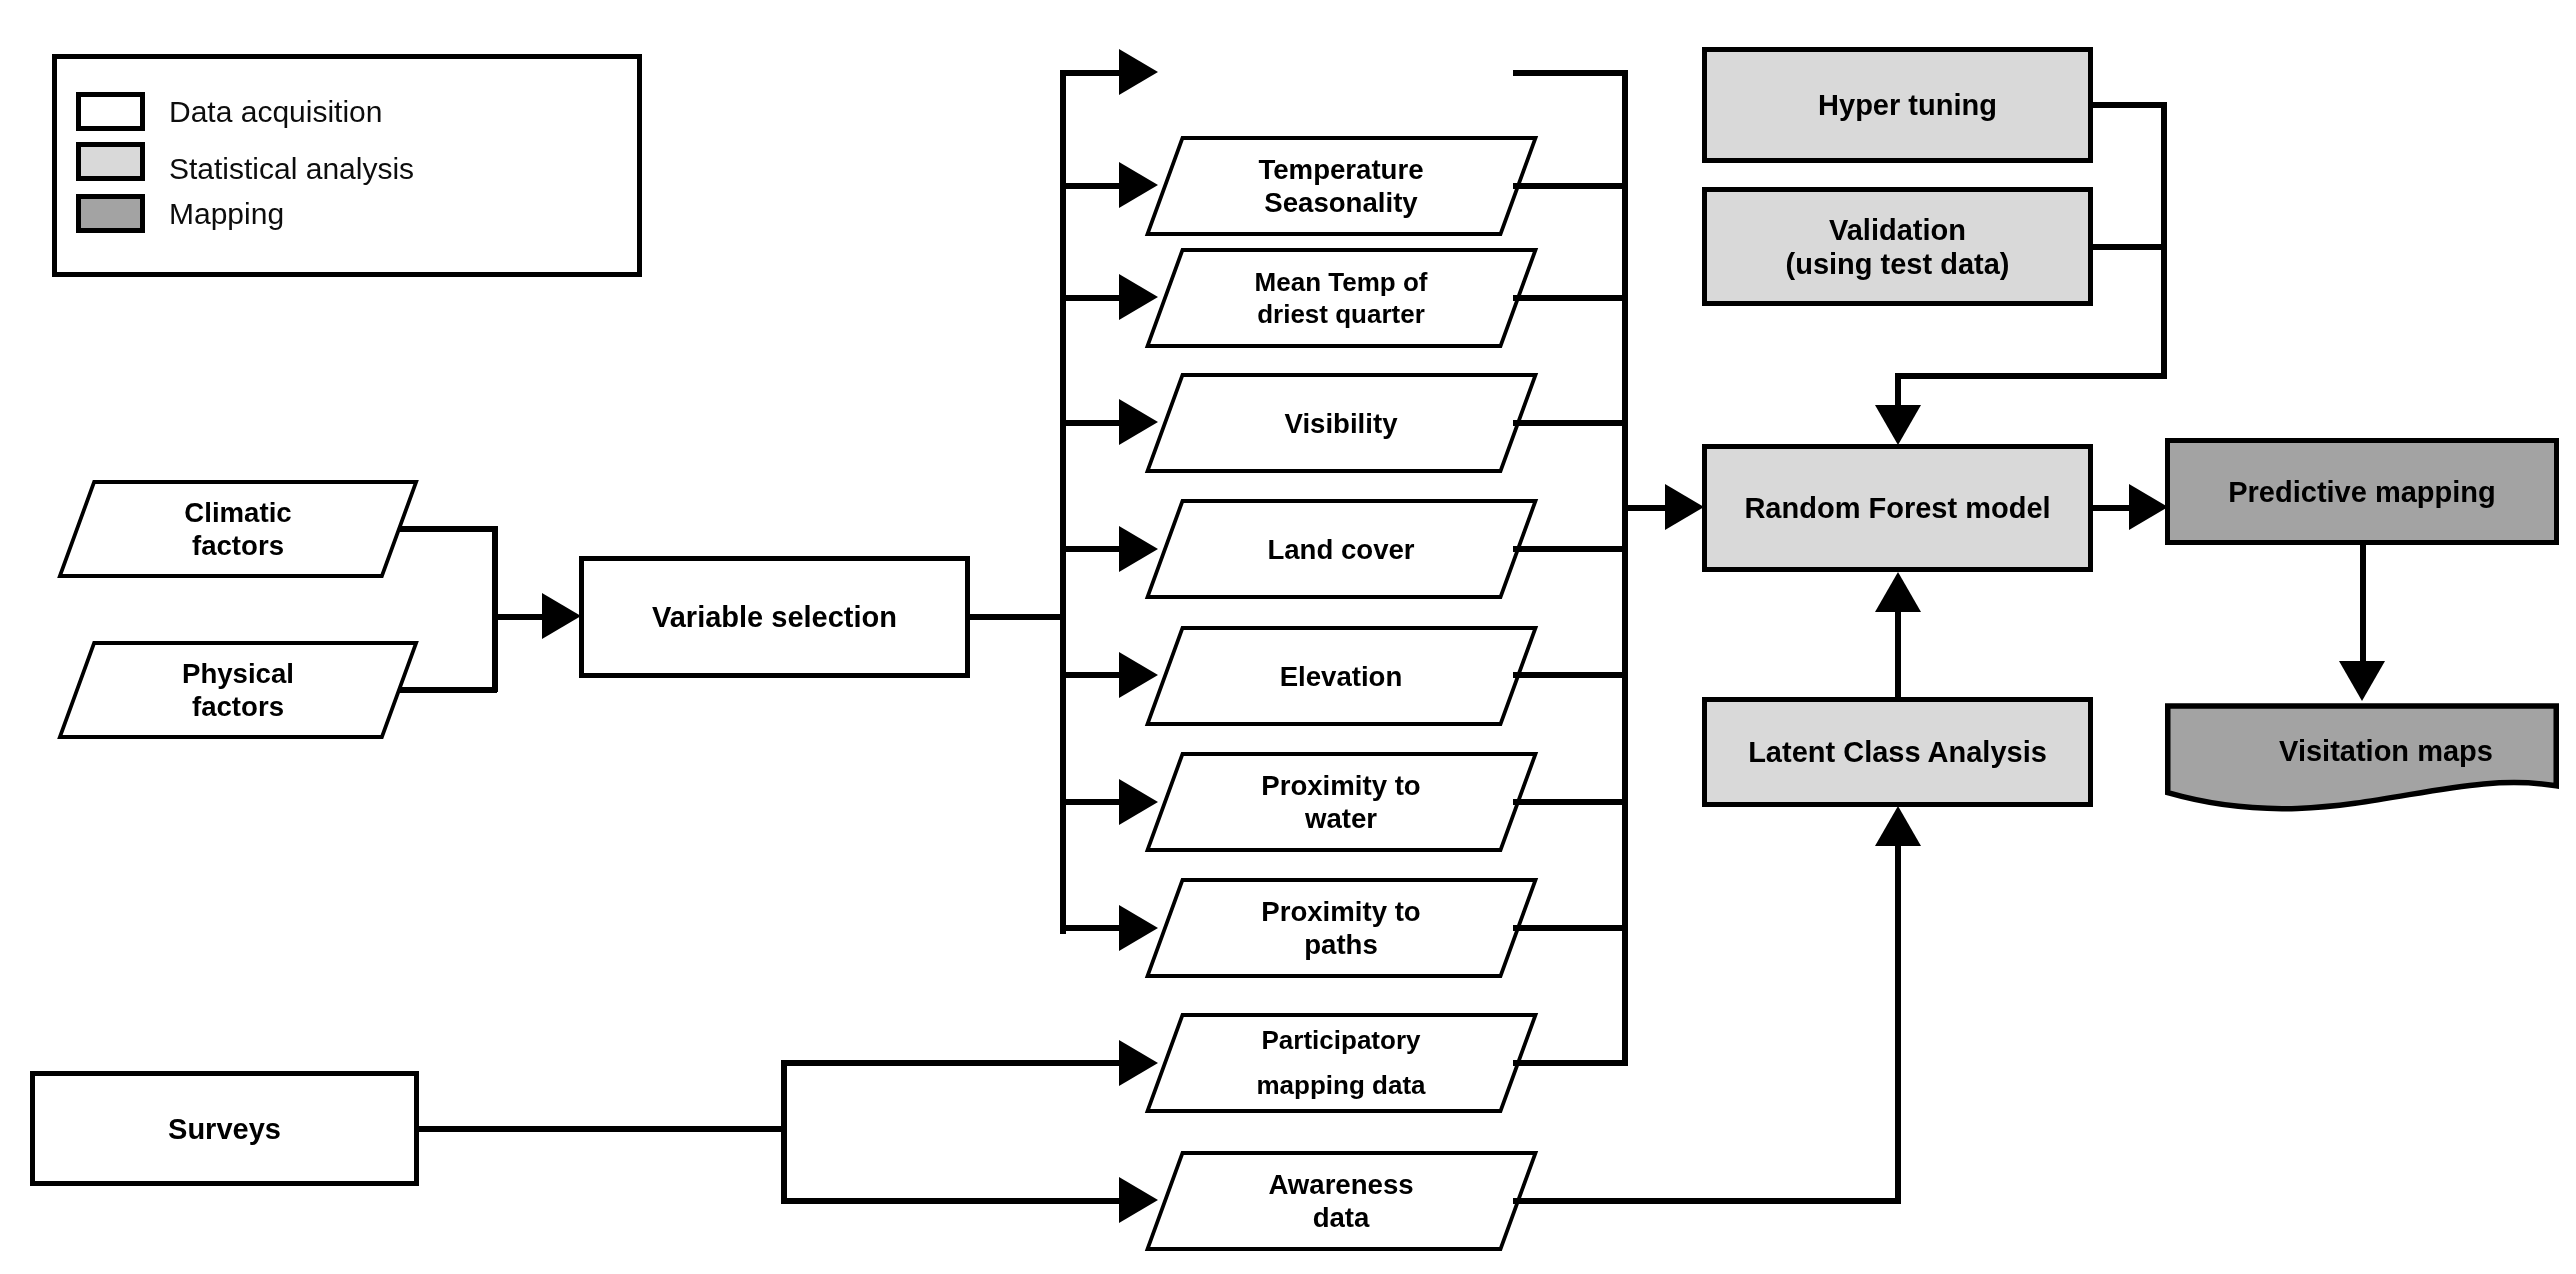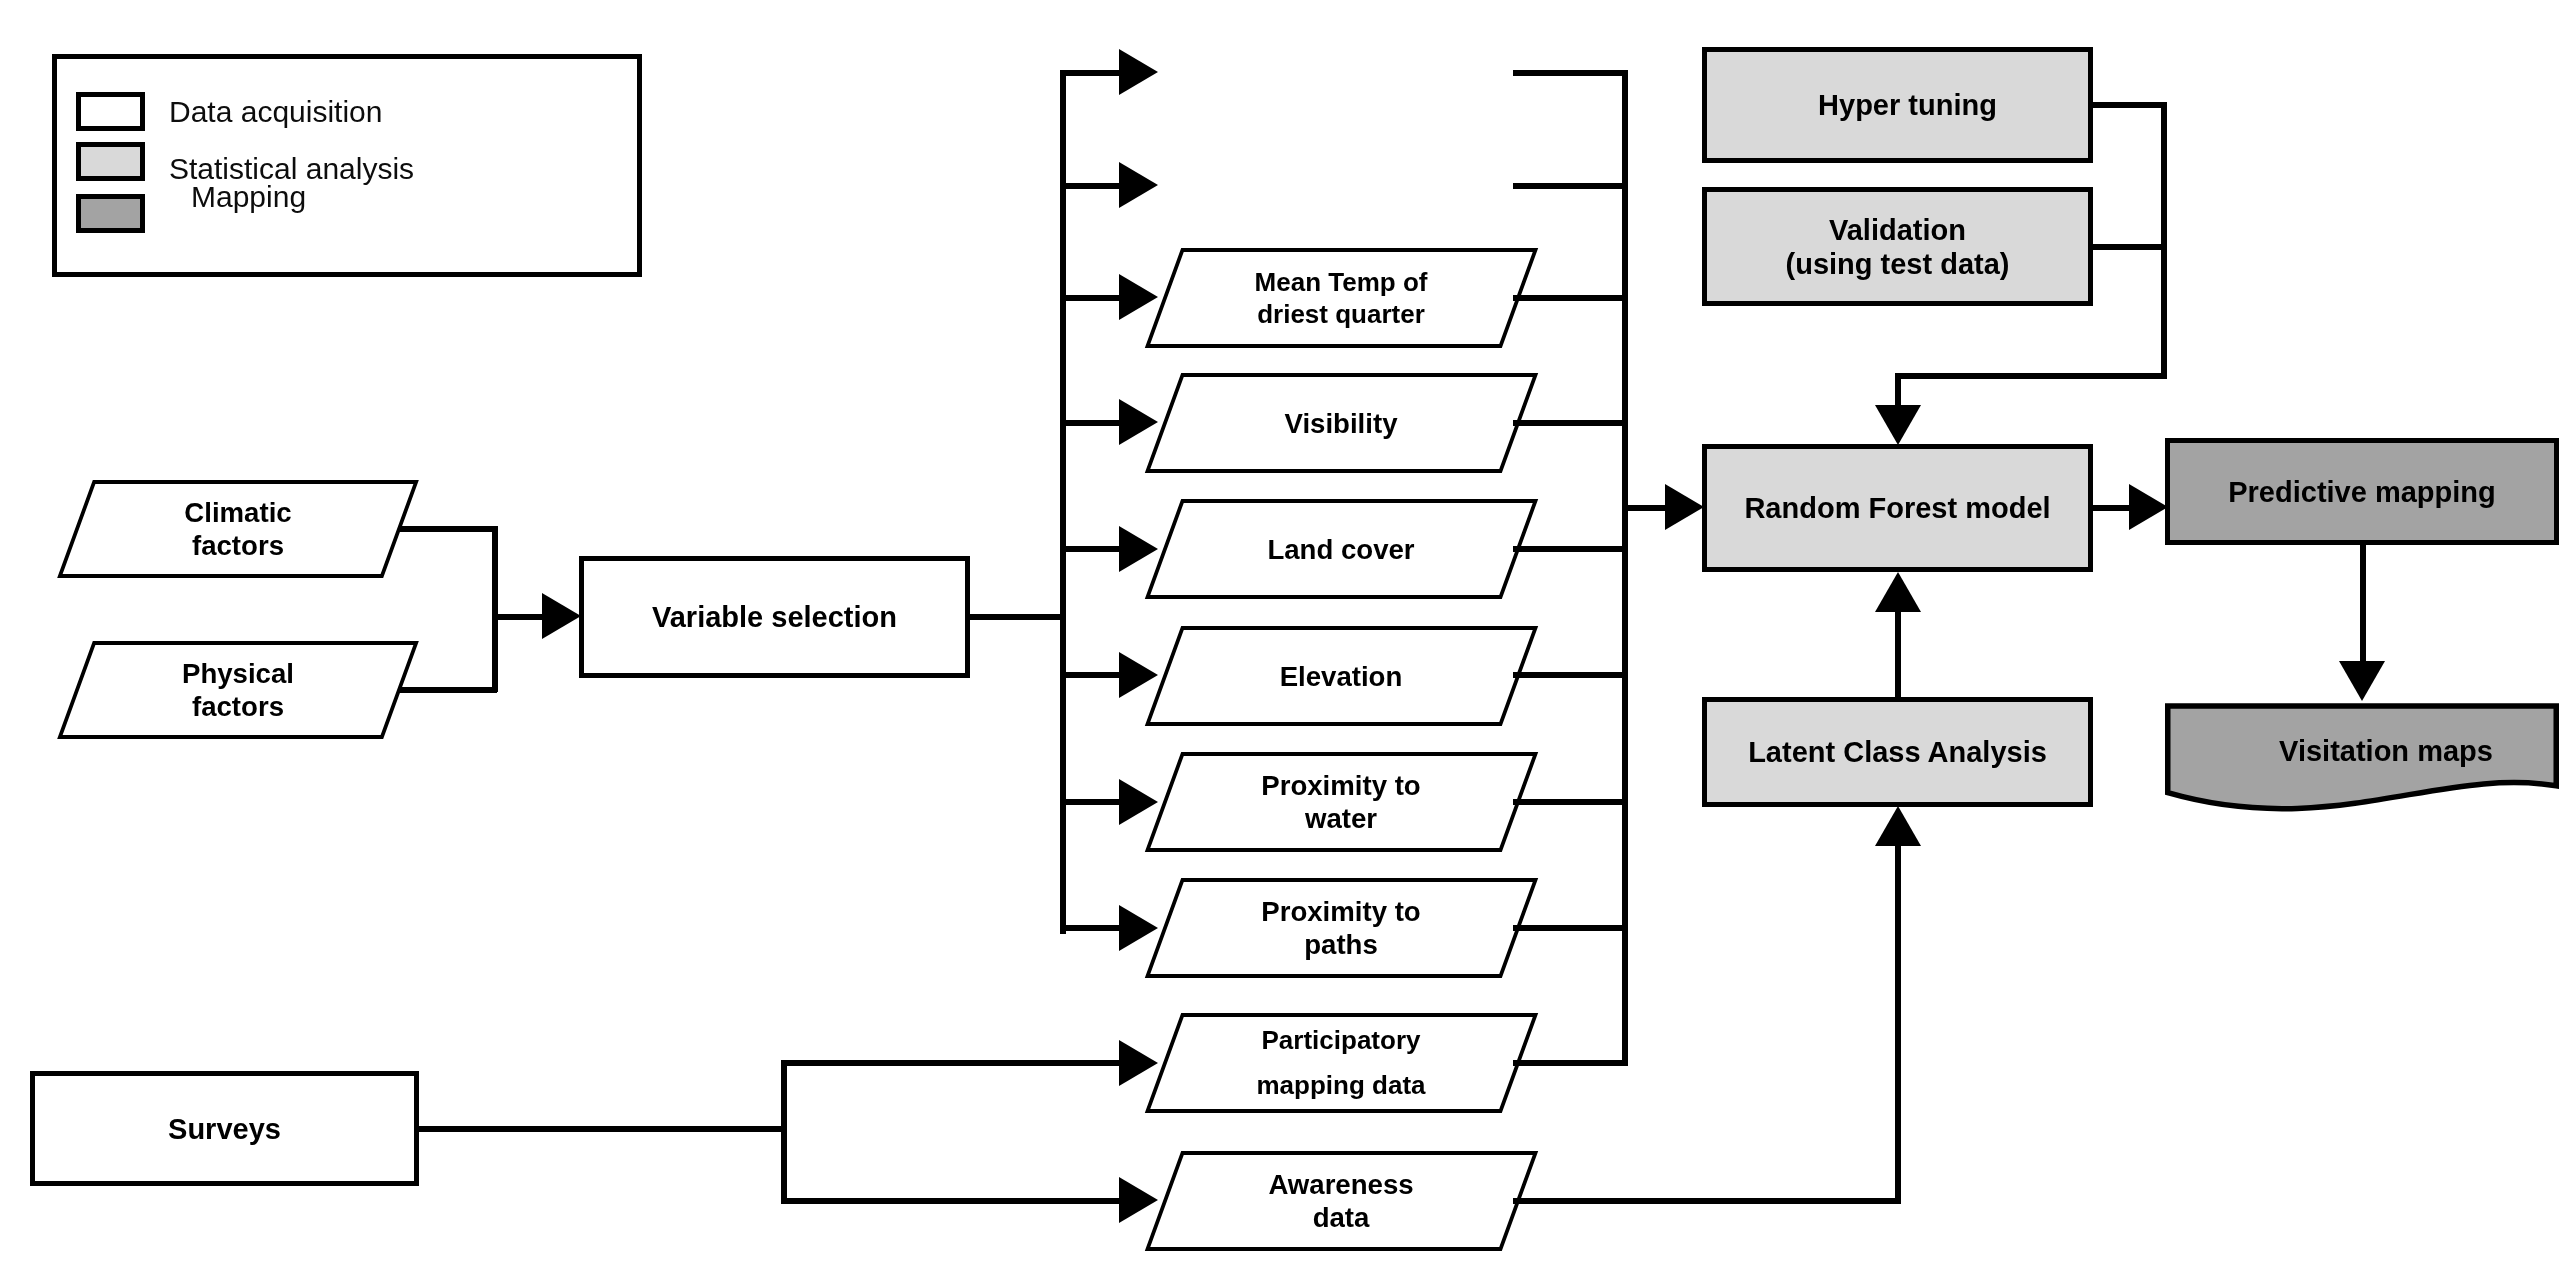--- a/index.html
+++ b/index.html
@@ -98,21 +98,21 @@
 <body>
 
 <div class="canvas">
 
   <div class="legend" style="left:52px; top:54px; width:590px; height:223px;">
     <div class="swatch" style="left: 18.6px; top: 33px; background-color: rgb(255, 255, 255);"></div>
     <div class="ltext" style="top:33px;">Data acquisition</div>
     <div class="swatch" style="left: 18.6px; top: 83px; background-color: rgb(217, 217, 217);"></div>
     <div class="ltext" style="top:90px;">Statistical analysis</div>
     <div class="swatch" style="left: 18.6px; top: 135px; background-color: rgb(163, 163, 163);"></div>
-    <div class="ltext" style="top:118px;margin-left:22px;">Mapping</div>
+    <div class="ltext" style="top:135px;">Mapping</div>
   </div>
 
   <div class="pgram" style="left:57px; top:480px; width:362px; height:98px;">
     <div class="shape" style="left:18px; width:326px;"></div>
     <div class="lbl">Climatic
 factors</div>
   </div>
   <div class="pgram" style="left:57px; top:641px; width:362px; height:98px;">
     <div class="shape" style="left:18px; width:326px;"></div>
     <div class="lbl">Physical
@@ -120,20 +120,25 @@
   </div>
 
   <div class="rnode" style="left: 30px; top: 1071px; width: 389px; height: 115px; background-color: rgb(255, 255, 255);">
     <span>Surveys</span>
   </div>
 
   <div class="rnode" style="left: 579px; top: 556px; width: 391px; height: 122px; background-color: rgb(255, 255, 255);">
     <span>Variable selection</span>
   </div>
 
+  <div class="pgram" style="left:1144px; top:136px; width:394px; height:100px;">
+    <div class="shape" style="left:18.6px; width:357px;"></div>
+    <div class="lbl">Temperature
+Seasonality</div>
+  </div>
   <div class="pgram" style="left:1144px; top:248px; width:394px; height:100px;">
     <div class="shape" style="left:18.6px; width:357px;"></div>
     <div class="lbl" style="font-size:26px; line-height:32px;">Mean Temp of
 driest quarter</div>
   </div>
   <div class="pgram" style="left:1144px; top:373px; width:394px; height:100px;">
     <div class="shape" style="left:18.6px; width:357px;"></div>
     <div class="lbl">Visibility</div>
   </div>
   <div class="pgram" style="left:1144px; top:499px; width:394px; height:100px;">

